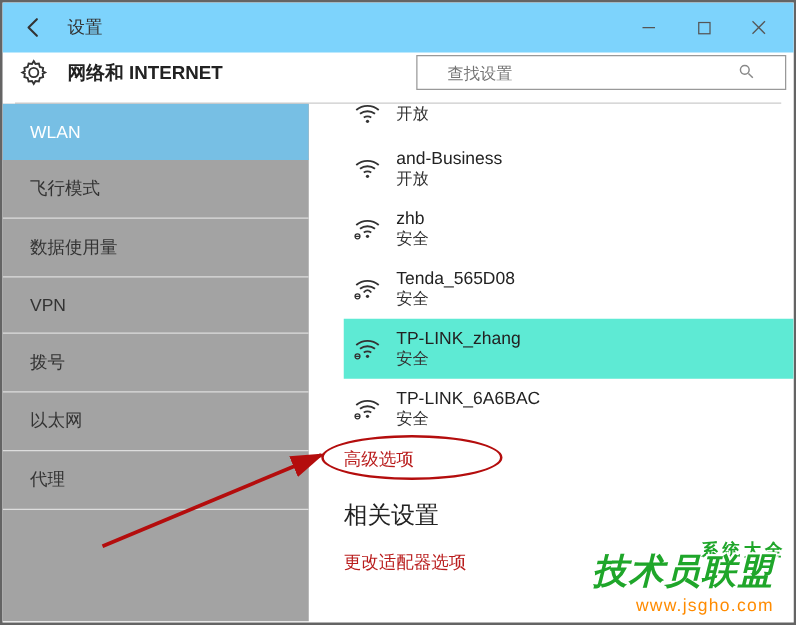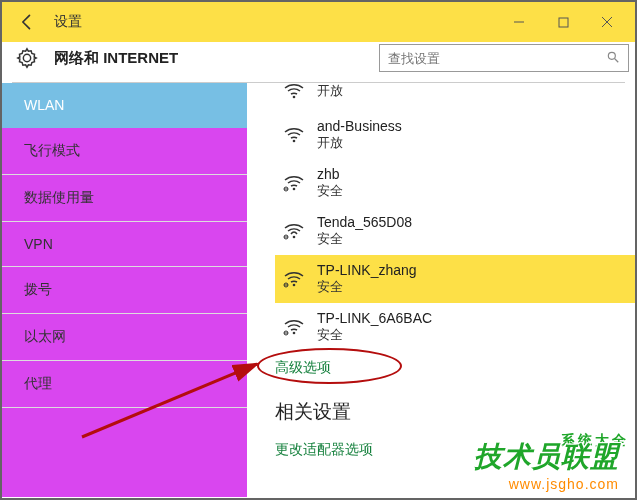--- a/index.html
+++ b/index.html
@@ -1,43 +1,43 @@
 <!DOCTYPE html>
 <html><head>
 <meta charset="utf-8">
 <style>
 * { margin: 0; padding: 0; box-sizing: border-box; font-family: "Microsoft YaHei", "Segoe UI", sans-serif; }
 body { background: #fff; width: 637px; height: 500px; position: relative; overflow: hidden; border: 2px solid #646464; }
-.title-row { height: 40px; display: flex; align-items: center; padding: 0 6px; background: #fde047; }
+.title-row { height: 40px; display: flex; align-items: center; padding: 0 6px; background: #7dd3fc; }
 .back-btn { width: 38px; height: 38px; display: flex; align-items: center; justify-content: center; cursor: pointer; font-size: 20px; }
 .title-label { font-size: 14px; color: #333; margin-left: 8px; }
 .win-controls { margin-left: auto; display: flex; }
 .win-btn { width: 44px; height: 34px; display: flex; align-items: center; justify-content: center; font-size: 13px; color: #555; cursor: pointer; }
 .header-row { height: 40px; display: flex; align-items: center; padding: 0 6px 8px 6px; gap: 8px; }
 .gear-icon { width: 38px; height: 38px; display: flex; align-items: center; justify-content: center; }
 .gear-icon svg { width: 22px; height: 22px; }
 .header-title { font-size: 15px; font-weight: 600; color: #222; }
-.search-box { margin-left: auto; width: 250px; height: 28px; border: 1px solid #999; display: flex; align-items: center; padding: 0 8px; }
+.search-box { margin-left: auto; width: 296px; height: 28px; border: 1px solid #999; display: flex; align-items: center; padding: 0 24px; }
 .search-box input { flex: 1; border: none; outline: none; font-size: 13px; background: transparent; }
 .search-box .sicon { color: #888; font-size: 13px; }
 .divider { height: 1px; background: #ccc; margin: 0 10px; }
 .body-row { display: flex; height: calc(100% - 82px); }
-.sidebar { width: 245px; background: #d946ef; overflow: hidden; }
+.sidebar { width: 245px; background: #a3a3a3; overflow: hidden; }
 .sidebar-item { padding: 14px 22px; font-size: 14px; color: #333; border-bottom: 1px solid #ddd; cursor: pointer; }
 .sidebar-item.selected { background: #77bfe4; color: #fff; border-bottom: 1px solid #77bfe4; }
 .main { flex: 1; padding: 0 0 0 28px; overflow: hidden; position: relative; }
 .wifi-row { display: flex; align-items: center; padding: 7px 6px; gap: 10px; }
-.wifi-row.selected { background: #fde047; }
+.wifi-row.selected { background: #5eead4; }
 .wifi-row.partial { margin-top: -12px; }
 .wifi-icon { width: 26px; height: 26px; display: flex; align-items: center; justify-content: center; flex-shrink: 0; }
 .wifi-icon svg { width: 24px; height: 24px; }
 .wifi-text { display: flex; flex-direction: column; justify-content: flex-end; }
 .wifi-name { font-size: 14px; color: #222; }
 .wifi-sub { font-size: 13px; color: #333; }
-.link { font-size: 14px; color: #15803d; padding: 8px 0; cursor: pointer; }
+.link { font-size: 14px; color: #b91c1c; padding: 8px 0; cursor: pointer; }
 .section-title { font-size: 19px; color: #222; padding: 14px 0 8px 0; }
 .ellipse { position:absolute; left:255px; top:346px; width:145px; height:36px; border:2px solid #b40d0d; border-radius:50%; pointer-events:none; }
 .arrow { position:absolute; left:70px; top:280px; pointer-events:none; }
 .watermark { position:absolute; right:16px; bottom:6px; font-size:28px; font-weight:900; color:#1fa62a; font-style:italic; text-shadow: 2px 2px 0 #fff, -1px -1px 0 #fff, 1px -1px 0 #fff, -1px 1px 0 #fff; letter-spacing: 1px; }
 .watermark .url { display:block; font-size:14px; color:#ff8b00; font-weight:400; font-style:normal; letter-spacing:1px; text-align:right; }
 .watermark-side { position: absolute; right: 6px; bottom: 48px; font-size: 14px; color: #1fa62a; font-weight: bold; letter-spacing: 3px; text-shadow: 1px 1px 0 #fff; }
 </style>
 </head>
 <body>
 

